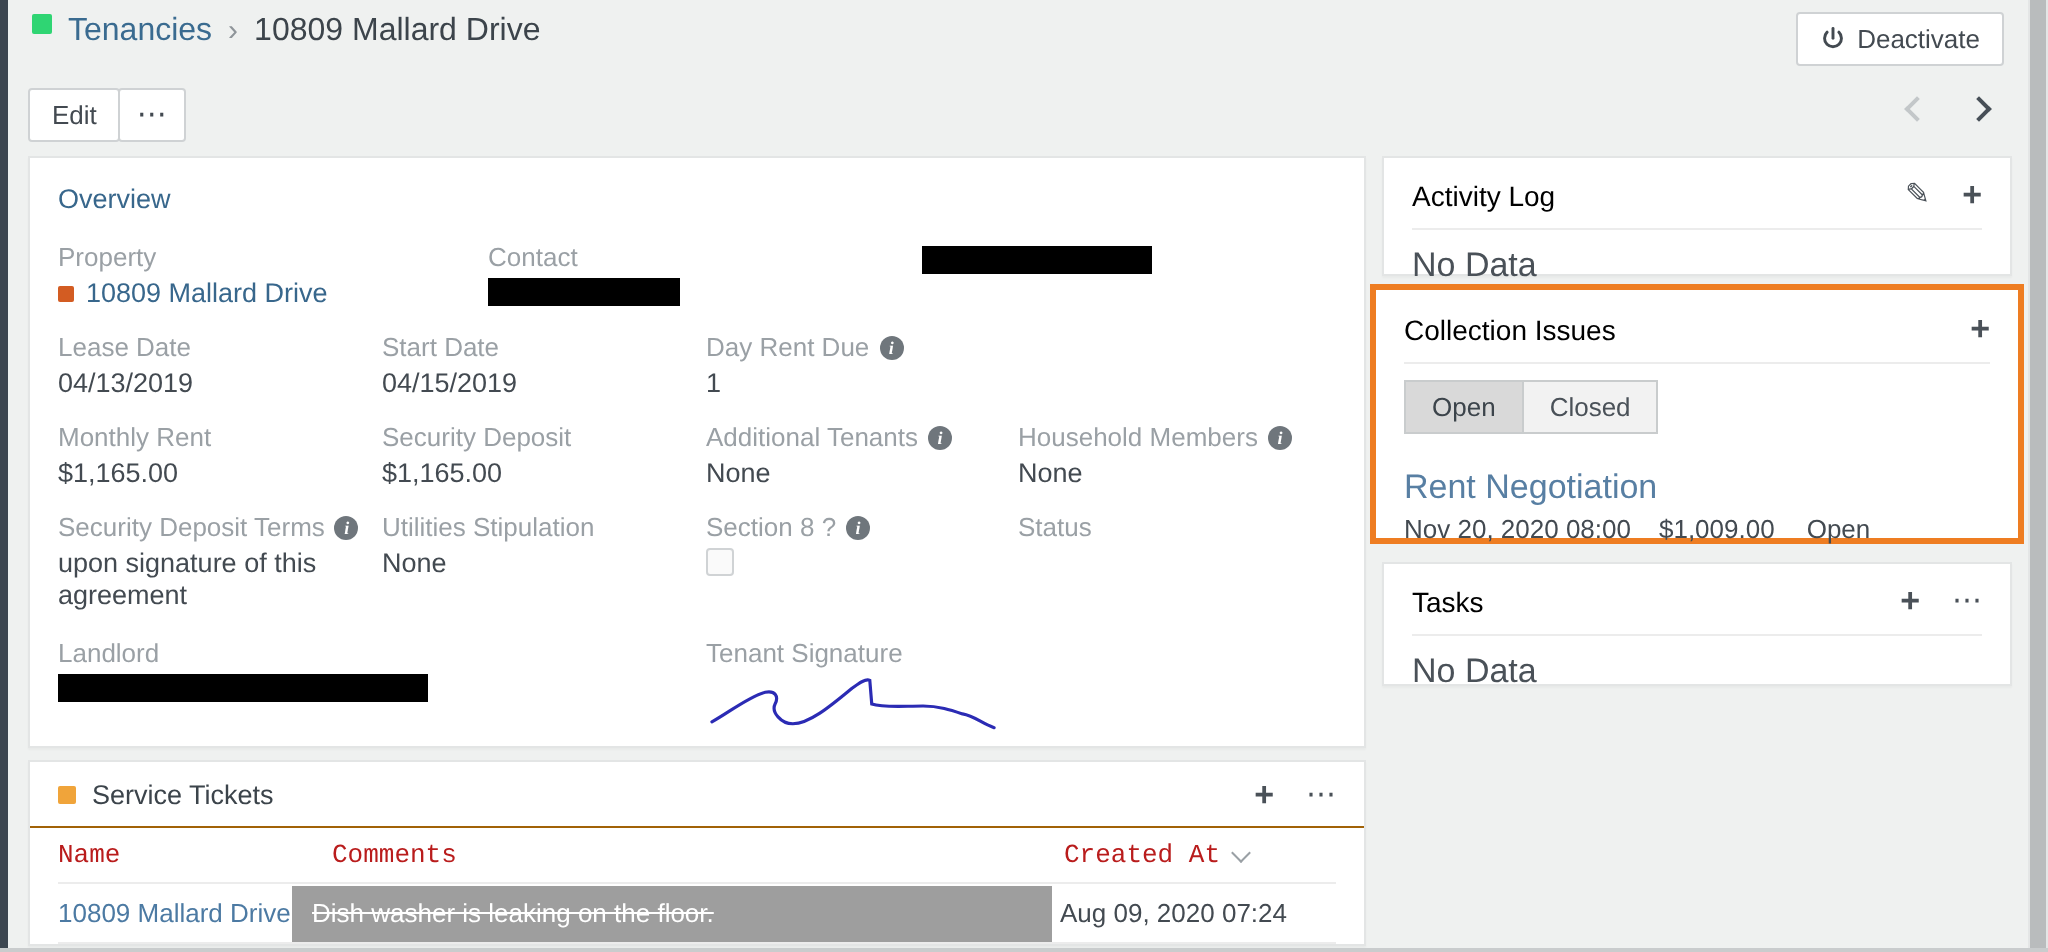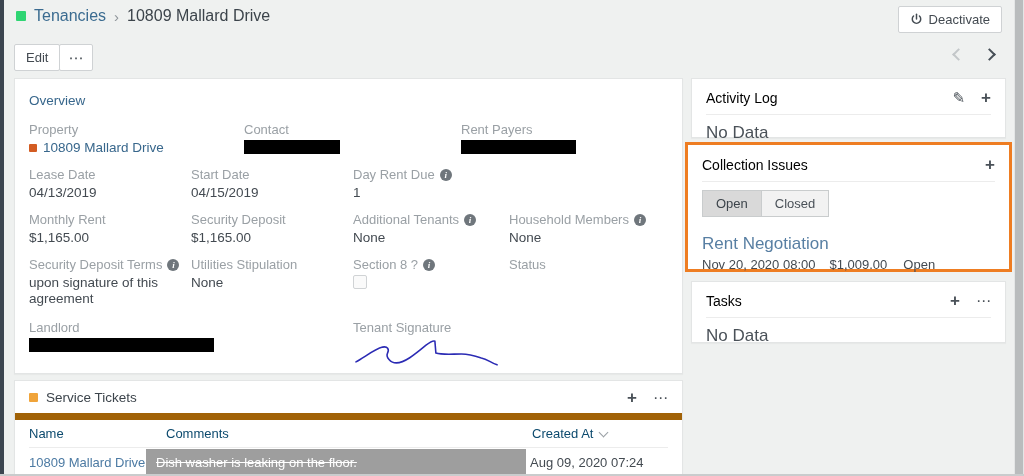--- a/index.html
+++ b/index.html
@@ -7,21 +7,21 @@
   body { font-family:"Liberation Sans","DejaVu Sans",sans-serif; color:#434a51; }
   #app { position:relative; width:1024px; height:476px; background:#eff1f0; overflow:hidden; }
 
   
   .left-edge { position:absolute; left:0; top:0; width:4px; height:100%; background:#3c4650; }
   .bottom-edge { position:absolute; left:0; bottom:0; width:100%; height:2px; background:#c9cccd; }
   .scrollbar { position:absolute; right:0; top:0; width:10px; height:100%; background:#e4e6e6; }
   .scrollbar .thumb { position:absolute; top:0; left:1px; width:8px; height:100%; background:#b9bcbd; }
 
   
-  .breadcrumb { position:absolute; left:16px; top:7px; display:flex; align-items:center; gap:8px; font-size:16px; }
+  .breadcrumb { position:absolute; left:16px; top:7px; display:flex; gap:8px; font-size:16px; }
   .sq { display:inline-block; width:10px; height:10px; border-radius:1px; }
   .sq.green { background:#2fd573; }
   .sq.orange { background:#d35c22; width:8px; height:8px; }
   .sq.yellow { background:#f0a43a; width:9px; height:9px; }
   .bc-link { color:#3a6b90; cursor:pointer; text-decoration:none; }
   .bc-sep { color:#8f959a; font-size:15px; }
   .bc-current { color:#3c444b; }
 
   
   .btn { display:inline-flex; align-items:center; gap:6px; background:#fff; border:1px solid #cfd2d4; border-radius:2px; color:#434a51; font-size:13px; padding:5px 11px; cursor:pointer; line-height:15px; }
@@ -69,26 +69,26 @@
   .toggle-btn.active { background:#d9d9d9; color:#3c444b; }
   .toggle-btn.inactive { background:#f2f2f2; color:#4a5158; margin-left:-1px; }
   .ci-item { margin-top:17px; }
   .ci-name { font-size:17px; color:#587fa3; cursor:pointer; }
   .ci-detail { font-size:13px; color:#434a51; margin-top:3px; display:flex; gap:0; }
   .ci-detail .d1 { margin-right:14px; }
   .ci-detail .d2 { margin-right:16px; }
 
   
   .service-card { position:absolute; left:14px; top:380px; width:669px; padding:0; }
-  .svc-head { display:flex; align-items:center; justify-content:space-between; padding:9px 14px 8px 14px; border-bottom:7px solid #a16207; }
+  .svc-head { display:flex; align-items:center; justify-content:space-between; padding:9px 14px 8px 14px; border-bottom:1px solid #a16207; }
   .svc-title { display:flex; align-items:center; gap:8px; font-size:13.5px; color:#3c444b; }
   .svc-table { padding:0 14px; }
   .trow { display:grid; grid-template-columns:117px 380px 1fr; align-items:center; }
   .thead { border-bottom:1px solid #ececec; }
-  .th { color:#0c4a6e; font-size:13px; padding:6px 0; display:flex; align-items:center; }
+  .th { color:#b91c1c; font-size:13px; padding:6px 0; display:flex; align-items:center;font-family:Liberation Mono, monospace; }
   .th.comments { padding-left:20px; }
   .th.created { padding-left:6px; }
   .sort-chev { display:inline-block; width:7px; height:7px; border-left:1.5px solid #9aa0a5; border-bottom:1.5px solid #9aa0a5; transform:rotate(-45deg); margin-left:7px; margin-top:-3px; }
   .tbody-row { border-bottom:1px solid #ececec; }
   .td { font-size:13px; padding:7px 0; }
   .td.name a { color:#4c7aa3; text-decoration:none; cursor:pointer; }
   .td.comment-cell { background:#9e9e9e; color:#fff; text-decoration:line-through; padding:7px 10px; height:28px; line-height:14px; }
   .td.created { padding-left:4px; color:#434a51; }
 </style>
 </head>
@@ -136,21 +136,20 @@
         <div class="fvalue">
           <span class="sq orange"></span>
           <span class="flink">10809 Mallard Drive</span>
         </div>
       </div>
       <div class="field">
         <div class="flabel">Contact</div>
         <span class="redacted" style="width:96px;"></span>
       </div>
       <div class="field">
-        <div class="flabel">Rent Payers</div>
         <span class="redacted" style="width:115px;"></span>
       </div>
     </div>
 
     
     <div class="grid4">
       <div class="field">
         <div class="flabel">Lease Date</div>
         <div class="fvalue">04/13/2019</div>
       </div>

